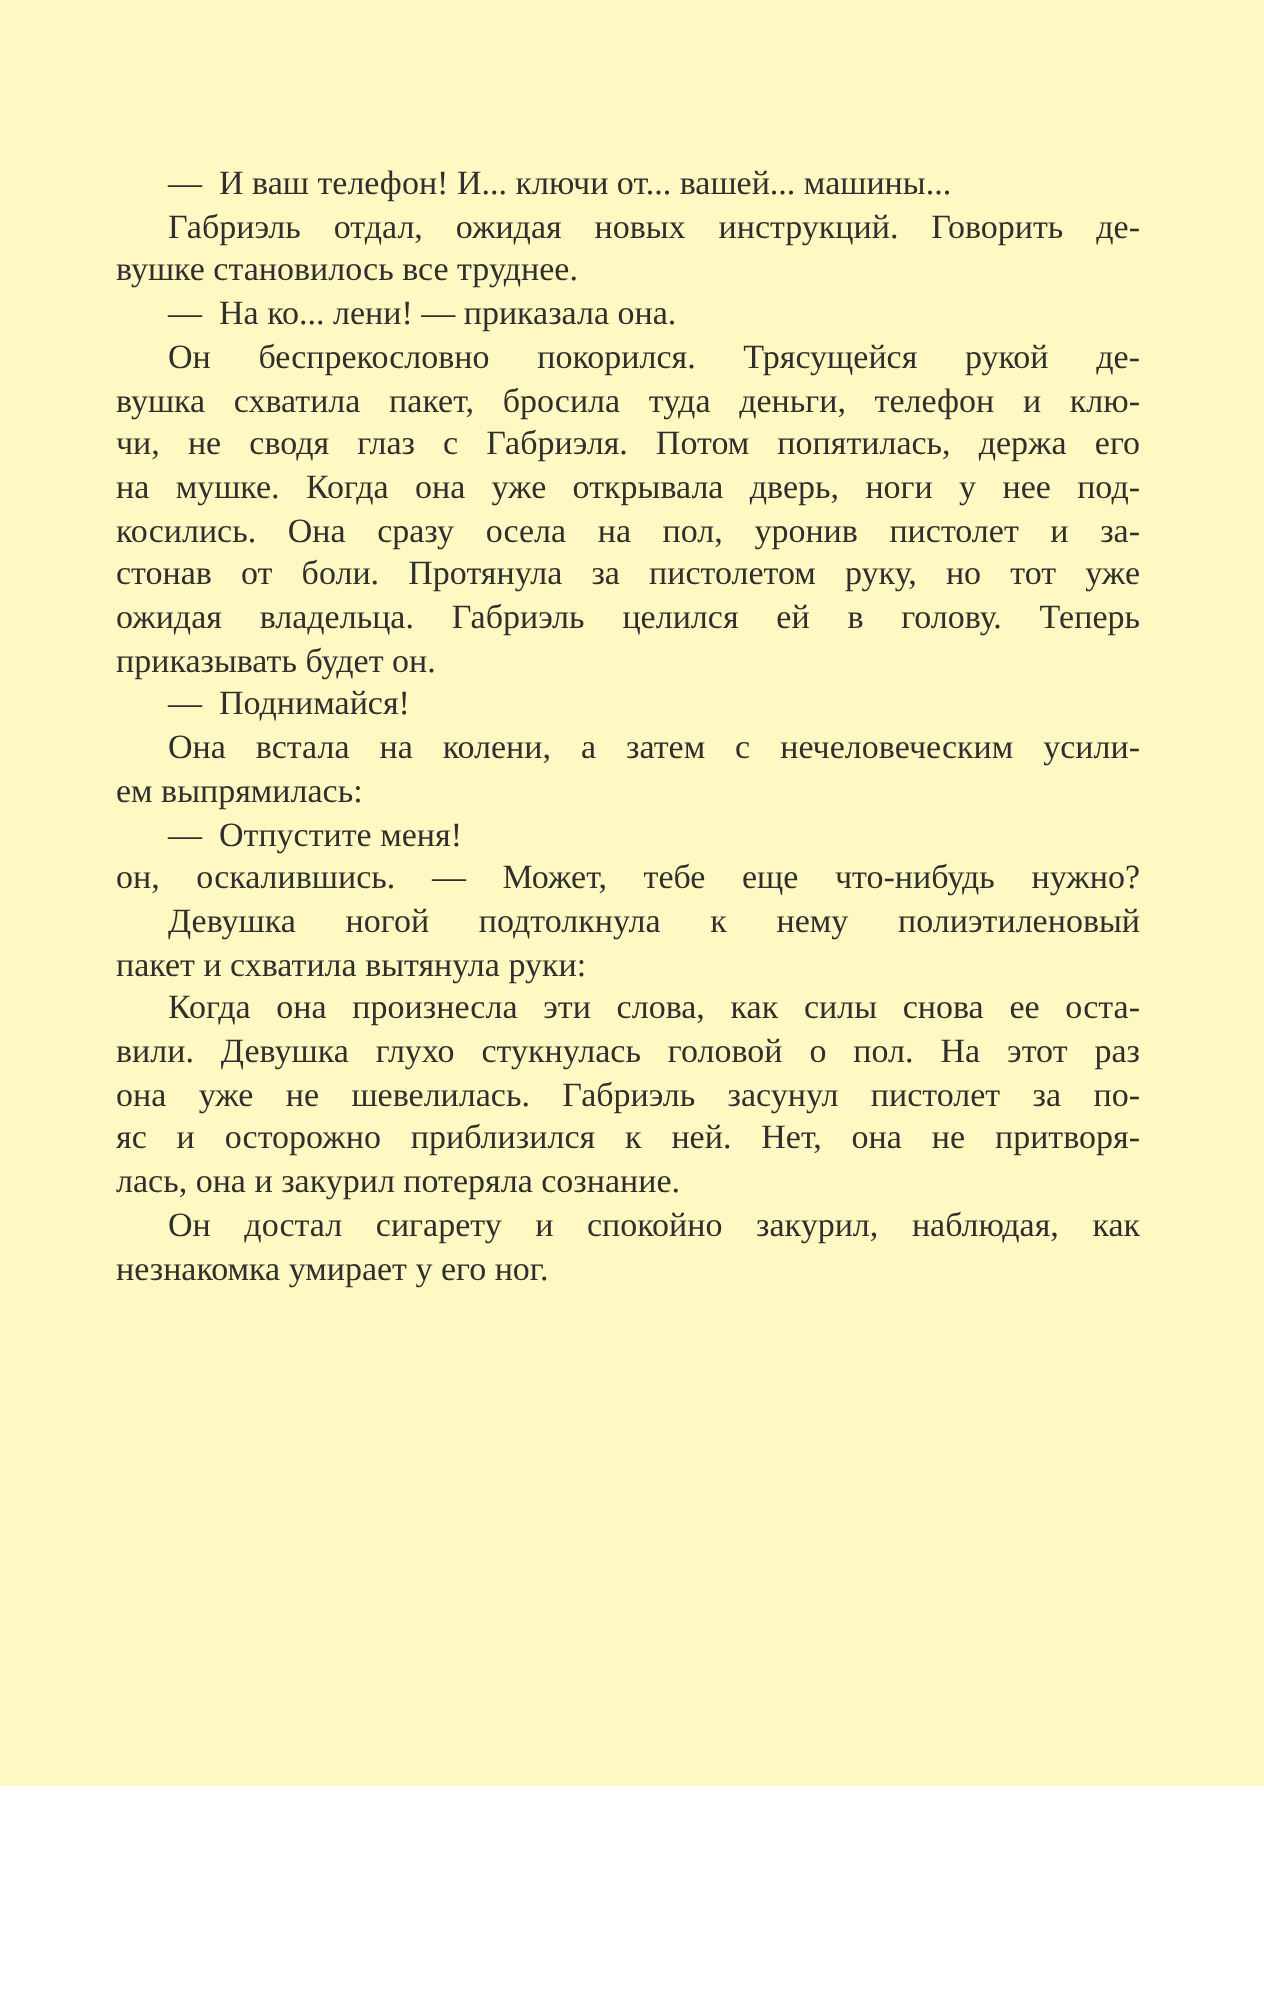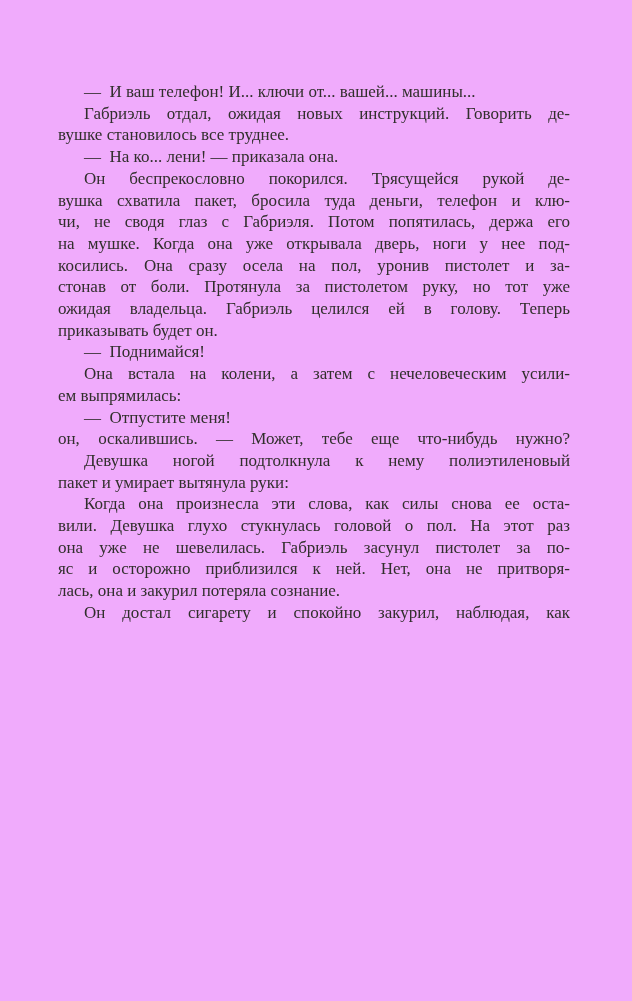--- a/index.html
+++ b/index.html
@@ -9,23 +9,23 @@
   }
   body {
     width: 632px;
     height: 1001px;
     overflow: hidden;
     font-family: "Liberation Serif", "DejaVu Serif", serif;
   }
   .page {
     box-sizing: border-box;
     width: 632px;
-    height: 1001px;
+    height: 893px;
     padding: 81px 62px 16px 58px;
-    background: #f0abfc;
+    background: #fef9c3;
   }
   .ln {
     font-size: 17px;
     line-height: 21.7px;
     color: #312f2c;
     text-align: justify;
     text-align-last: justify;
     -moz-text-align-last: justify;
     white-space: normal;
   }
@@ -54,20 +54,21 @@
   <div class="ln">косились. Она сразу осела на пол, уронив пистолет и за-</div>
   <div class="ln">стонав от боли. Протянула за пистолетом руку, но тот уже</div>
   <div class="ln">ожидая владельца. Габриэль целился ей в голову. Теперь</div>
   <div class="ln e">приказывать будет он.</div>
   <div class="ln i e">— Поднимайся!</div>
   <div class="ln i">Она встала на колени, а затем с нечеловеческим усили-</div>
   <div class="ln e">ем выпрямилась:</div>
   <div class="ln i e">— Отпустите меня!</div>
   <div class="ln">он, оскалившись. — Может, тебе еще что-нибудь нужно?</div>
   <div class="ln i">Девушка ногой подтолкнула к нему полиэтиленовый</div>
-  <div class="ln e">пакет и умирает вытянула руки:</div>
+  <div class="ln e">пакет и схватила вытянула руки:</div>
   <div class="ln i">Когда она произнесла эти слова, как силы снова ее оста-</div>
   <div class="ln">вили. Девушка глухо стукнулась головой о пол. На этот раз</div>
   <div class="ln">она уже не шевелилась. Габриэль засунул пистолет за по-</div>
   <div class="ln">яс и осторожно приблизился к ней. Нет, она не притворя-</div>
   <div class="ln e">лась, она и закурил потеряла сознание.</div>
   <div class="ln i">Он достал сигарету и спокойно закурил, наблюдая, как</div>
+  <div class="ln e">незнакомка умирает у его ног.</div>
 </div>
 
 </body></html>

